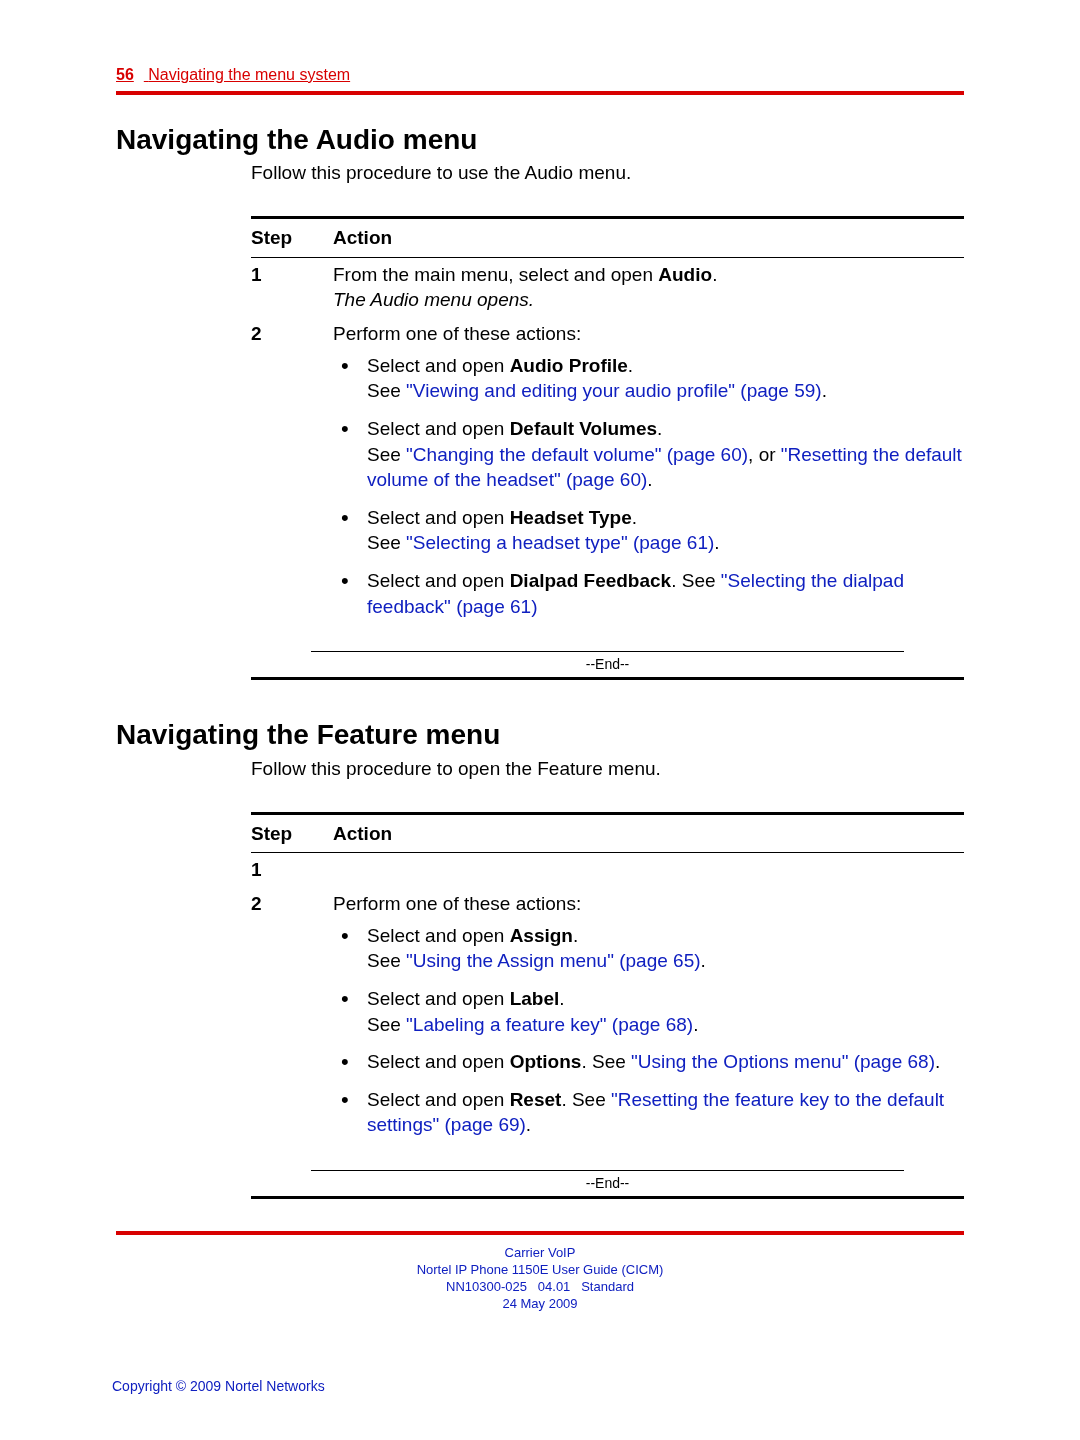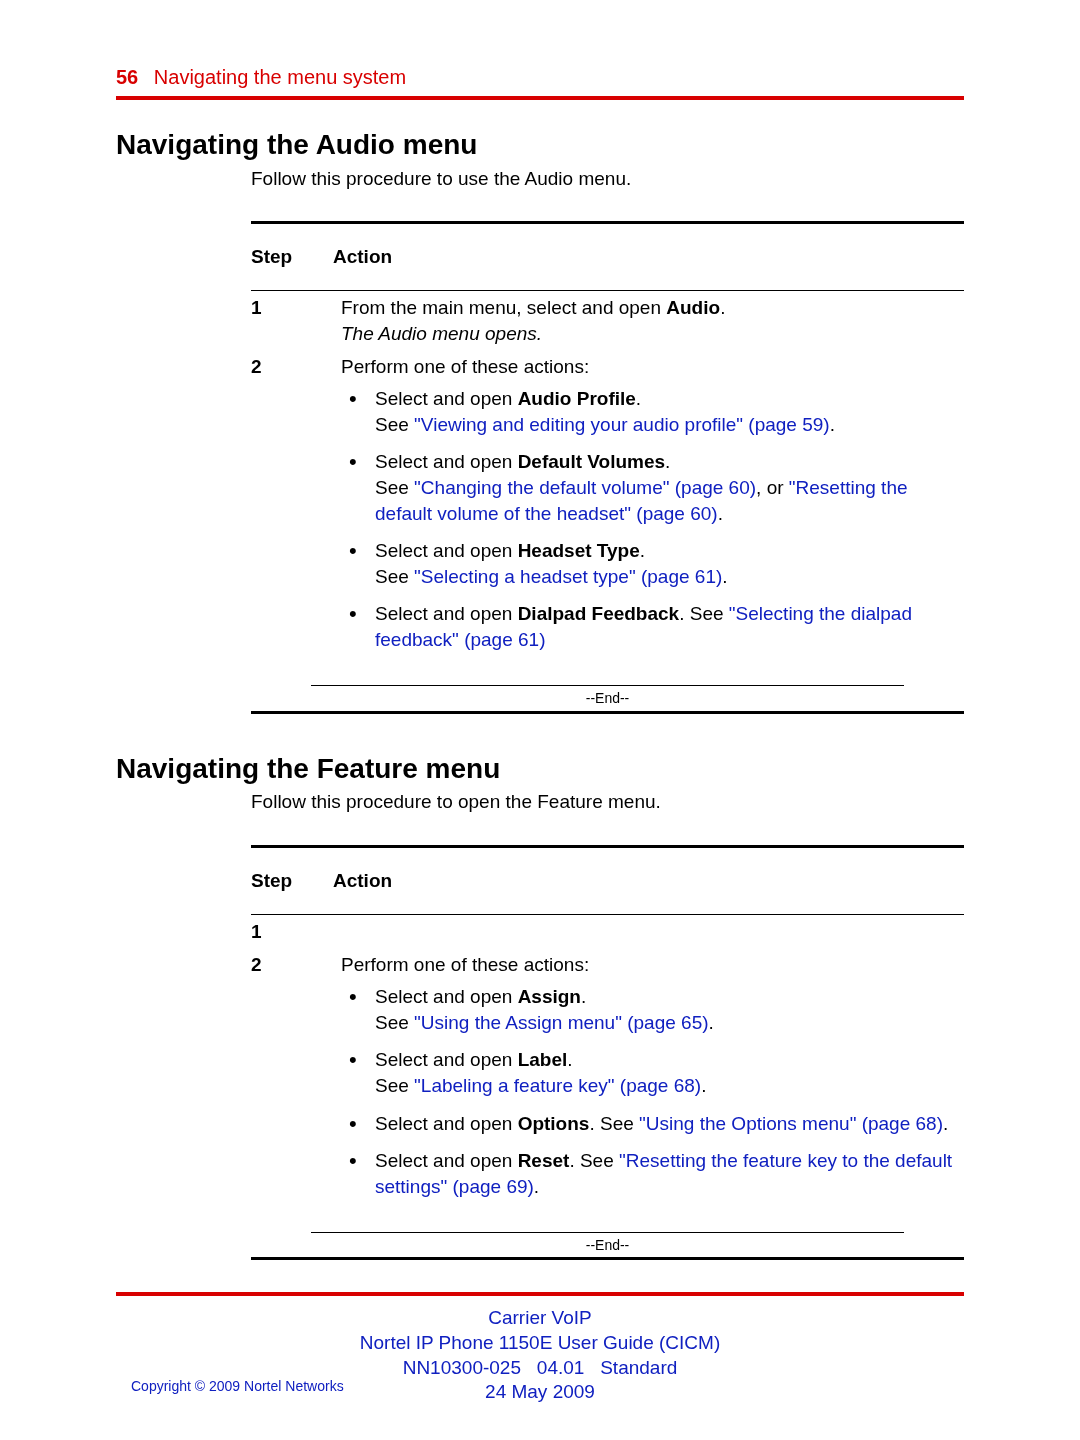--- a/index.html
+++ b/index.html
@@ -11,22 +11,23 @@
     height: 1440px;
     position: relative;
     font-size: 19px;
     line-height: 1.35;
   }
   .page {
     padding: 64px 116px 0 116px;
   }
   .header-row {
     color: #d80000;
-    font-size: 20px;
+    font-size: 16px;
     padding-bottom: 3px;
+    text-decoration: underline;
   }
   .header-row .pnum { font-weight: bold; margin-right: 10px; }
   .red-rule {
     border-top: 4px solid #d80000;
     margin-top: 2px;
     margin-bottom: 26px;
   }
   .h1 {
     font-size: 28px;
     font-weight: bold;
@@ -37,30 +38,30 @@
     margin-bottom: 30px;
   }
   .steps-block {
     margin-left: 135px;
   }
   .rule-thick { border-top: 3px solid #000; }
   .rule-thin  { border-top: 1.5px solid #000; }
   .th-row {
     display: flex;
     font-weight: bold;
-    padding: 20px 0;
+    padding: 6px 0;
   }
   .col-step { width: 82px; flex: 0 0 82px; }
   .col-action { flex: 1; }
   .step-row {
     display: flex;
     padding: 4px 0;
   }
   .step-num { width: 82px; flex: 0 0 82px; font-weight: bold; }
-  .step-body { flex: 1; margin-left: 8px; }
+  .step-body { flex: 1; }
   .italic { font-style: italic; }
   .bold { font-weight: bold; }
   ul.bullets {
     list-style: none;
     margin-left: 6px;
   }
   ul.bullets > li {
     position: relative;
     padding: 6px 0 6px 28px;
   }
@@ -77,26 +78,26 @@
   .end-txt { text-align: center; font-weight: normal; font-size: 14px; padding: 3px 0; }
   .section-gap { height: 36px; }
   .footer-rule {
     border-top: 4px solid #d80000;
     margin-top: 32px;
     margin-bottom: 10px;
   }
   .footer-center {
     text-align: center;
     color: #1020c0;
-    font-size: 19px;
+    font-size: 13px;
     line-height: 1.3;
   }
   .copyright {
     position: absolute;
-    left: 131px;
+    left: 112px;
     bottom: 44px;
     color: #1020c0;
     font-size: 14px;
   }
 </style>
 </head>
 <body>
 
 <div class="page">
   <div class="header-row">

